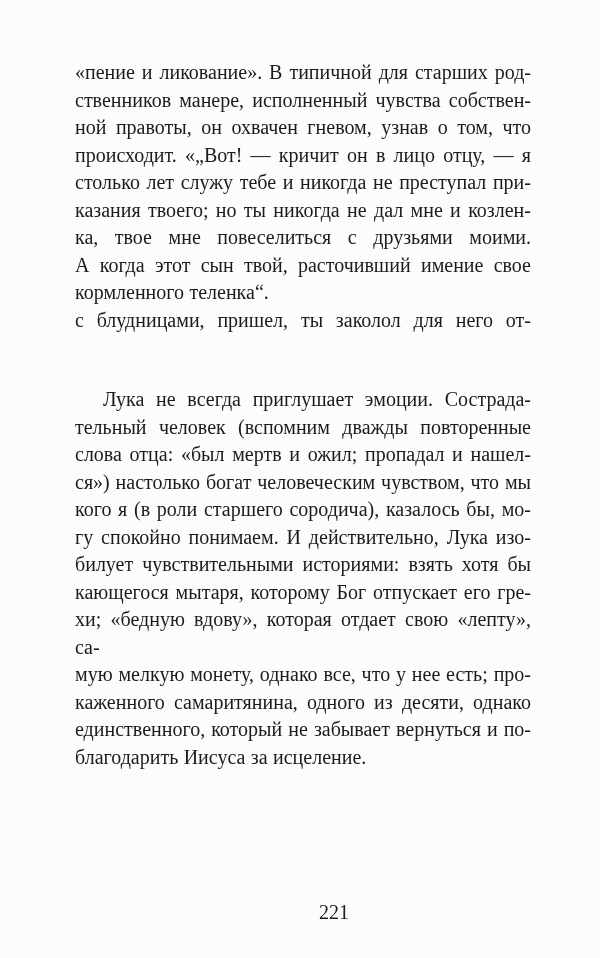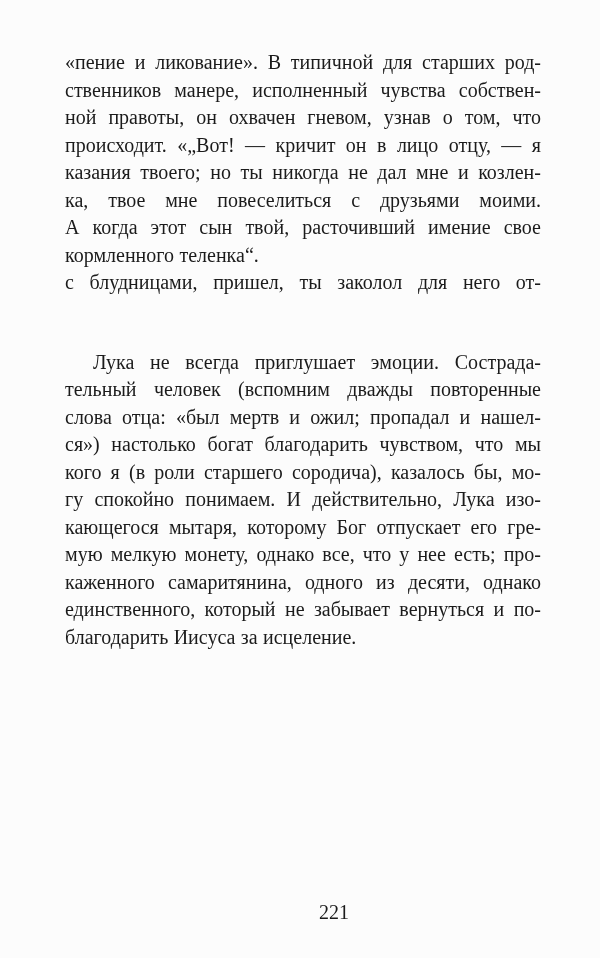--- a/index.html
+++ b/index.html
@@ -18,21 +18,21 @@
     overflow: hidden;
   }
   .text-block {
     position: absolute;
     left: 62px;
     top: 46px;
     width: 482px;
     font-size: 20px;
     line-height: 27.5px;
   }
-  .para { margin: 3px; padding: 0; }
+  .para { margin: 13px; padding: 0; }
   .line {
     text-align: justify;
     text-align-last: justify;
     white-space: normal;
     word-spacing: 0.02em;
   }
   .line.para-end {
     text-align-last: left;
   }
   .line.first-indent {
@@ -56,36 +56,39 @@
 <body>
 
 <div class="page">
   <div class="text-block">
 
     <div class="para">
       <div class="line">«пение и ликование». В типичной для старших род-</div>
       <div class="line">ственников манере, исполненный чувства собствен-</div>
       <div class="line">ной правоты, он охвачен гневом, узнав о том, что</div>
       <div class="line">происходит. «„Вот! — кричит он в лицо отцу, — я</div>
+      <div class="line">столько лет служу тебе и никогда не преступал при-</div>
       <div class="line">казания твоего; но ты никогда не дал мне и козлен-</div>
       <div class="line">ка, твое мне повеселиться с друзьями моими.</div>
       <div class="line">А когда этот сын твой, расточивший имение свое</div>
       <div class="line para-end">кормленного теленка“.</div>
       <div class="line">с блудницами, пришел, ты заколол для него от-</div>
     </div>
 
 
     <div class="para section-start">
       <div class="line first-indent">Лука не всегда приглушает эмоции. Сострада-</div>
       <div class="line">тельный человек (вспомним дважды повторенные</div>
       <div class="line">слова отца: «был мертв и ожил; пропадал и нашел-</div>
-      <div class="line">ся») настолько богат благодарить чувством, что мы</div>
+      <div class="line">ся») настолько богат человеческим чувством, что мы</div>
       <div class="line">кого я (в роли старшего сородича), казалось бы, мо-</div>
       <div class="line">гу спокойно понимаем. И действительно, Лука изо-</div>
+      <div class="line">билует чувствительными историями: взять хотя бы</div>
       <div class="line">кающегося мытаря, которому Бог отпускает его гре-</div>
+      <div class="line">хи; «бедную вдову», которая отдает свою «лепту», са-</div>
       <div class="line">мую мелкую монету, однако все, что у нее есть; про-</div>
       <div class="line">каженного самаритянина, одного из десяти, однако</div>
       <div class="line">единственного, который не забывает вернуться и по-</div>
       <div class="line para-end">благодарить Иисуса за исцеление.</div>
     </div>
 
   </div>
 
   <div class="page-number">221</div>
 </div>

